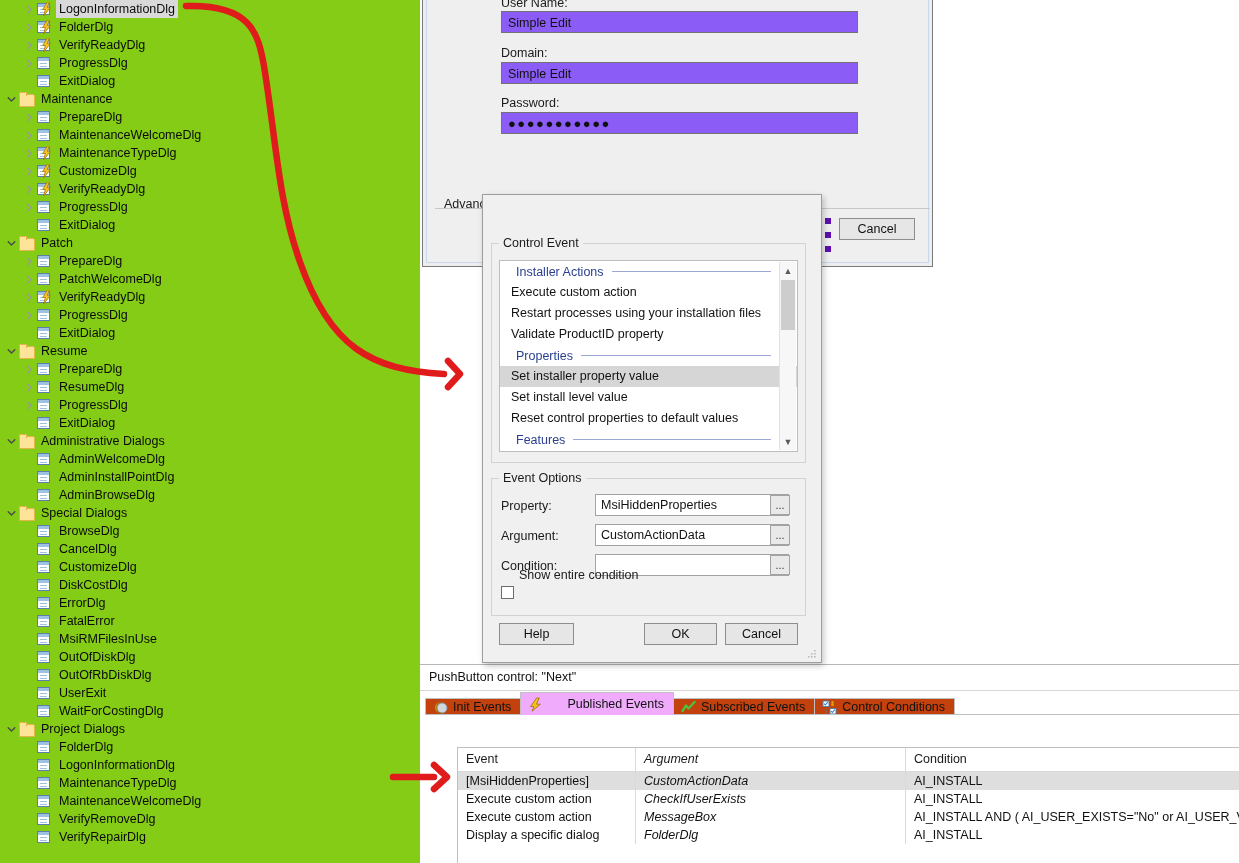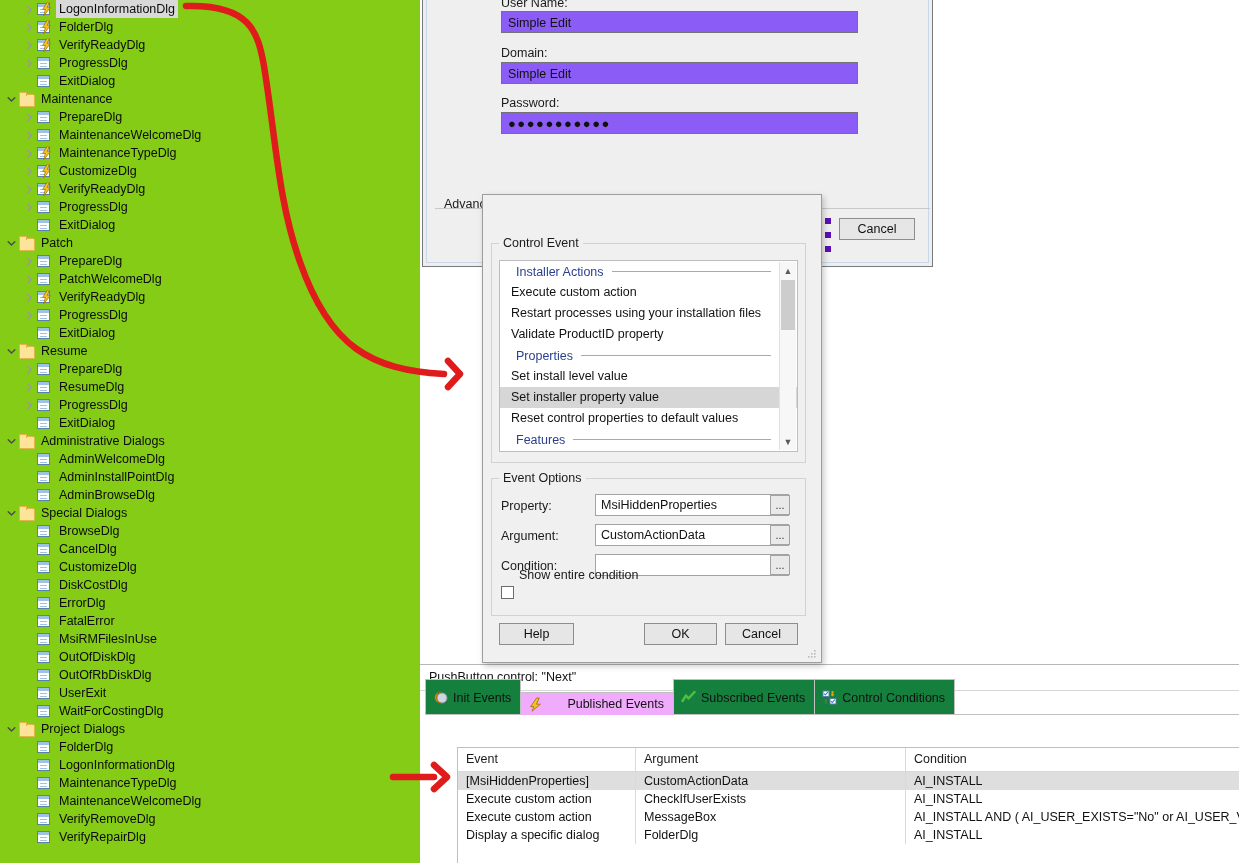--- a/index.html
+++ b/index.html
@@ -161,22 +161,22 @@
   }
   #bp-caption{
     position:absolute;left:0;top:0;right:0;height:25px;line-height:25px;
     padding-left:9px;font-size:12.5px;color:#111;border-bottom:1px solid #d7d7d7;
     background:#ffffff;
   }
   #tabstrip{
     position:absolute;left:5px;top:27px;height:23px;display:flex;align-items:flex-end;
   }
   .tab{
-    height:36px;display:flex;align-items:center;gap:5px;padding:0 9px 0 7px;
-    border:1px solid #c0c0c0;border-bottom:none;background:#15803d;
+    height:17px;display:flex;align-items:center;gap:5px;padding:0 9px 0 7px;
+    border:1px solid #c0c0c0;border-bottom:none;background:#c2410c;
     font-size:12.5px;color:#111;margin-right:-1px;box-sizing:border-box;
   }
   .tab.active{background:#f0abfc;height:23px;border-color:#c0c0c0;position:relative;z-index:3;gap:24px;}
   .tab-ico{width:15px;height:15px;position:relative;flex:0 0 15px;}
   #tab-underline{
     position:absolute;left:5px;top:49px;right:0;height:1px;background:#c0c0c0;
   }
   
   #grid{
     position:absolute;left:37px;top:82px;right:-420px;bottom:0;
@@ -190,21 +190,21 @@
     font-size:12.5px;color:#1a1a1a;line-height:23px;padding-left:8px;
     border-right:1px solid #d9d9d9;box-sizing:border-box;
   }
   .grow{display:flex;height:18px;}
   .grow.sel{background:#dedede;}
   .gc{
     font-size:12.5px;color:#111;line-height:18px;padding-left:8px;
     border-right:1px solid #d9d9d9;box-sizing:border-box;white-space:nowrap;overflow:hidden;
   }
   .col0{width:178px;flex:0 0 178px;}
-  .col1{width:270px;flex:0 0 270px;}
+  .col1{width:270px;flex:0 0 270px;font-style:italic;}
   .col2{width:420px;flex:0 0 420px;border-right:none;}
 
   
   #annot{position:absolute;left:0;top:0;width:1239px;height:863px;pointer-events:none;z-index:50;}
 </style>
 </head>
 <body>
 
 <div id="tree-panel">
     <div class="tree-row sel" style="padding-left: 22px;">
@@ -688,22 +688,22 @@
             <span class="caret">▲</span>
           </div>
           <div class="ev-item">Execute custom action</div>
           <div class="ev-item">Restart processes using your installation files</div>
           <div class="ev-item">Validate ProductID property</div>
           <div class="grp-head">
             <span>Properties</span>
             <span class="rule"></span>
             <span class="caret">▲</span>
           </div>
+          <div class="ev-item sel">Set installer property value</div>
           <div class="ev-item">Set install level value</div>
-          <div class="ev-item sel">Set installer property value</div>
           <div class="ev-item">Reset control properties to default values</div>
           <div class="grp-head">
             <span>Features</span>
             <span class="rule"></span>
             <span class="caret">▲</span>
           </div>
           <div class="ev-item">Install one or more features locally</div>
         </div>
       <div id="ev-scroll">
         <div class="sb-arrow" style="top:0;">▲</div>

